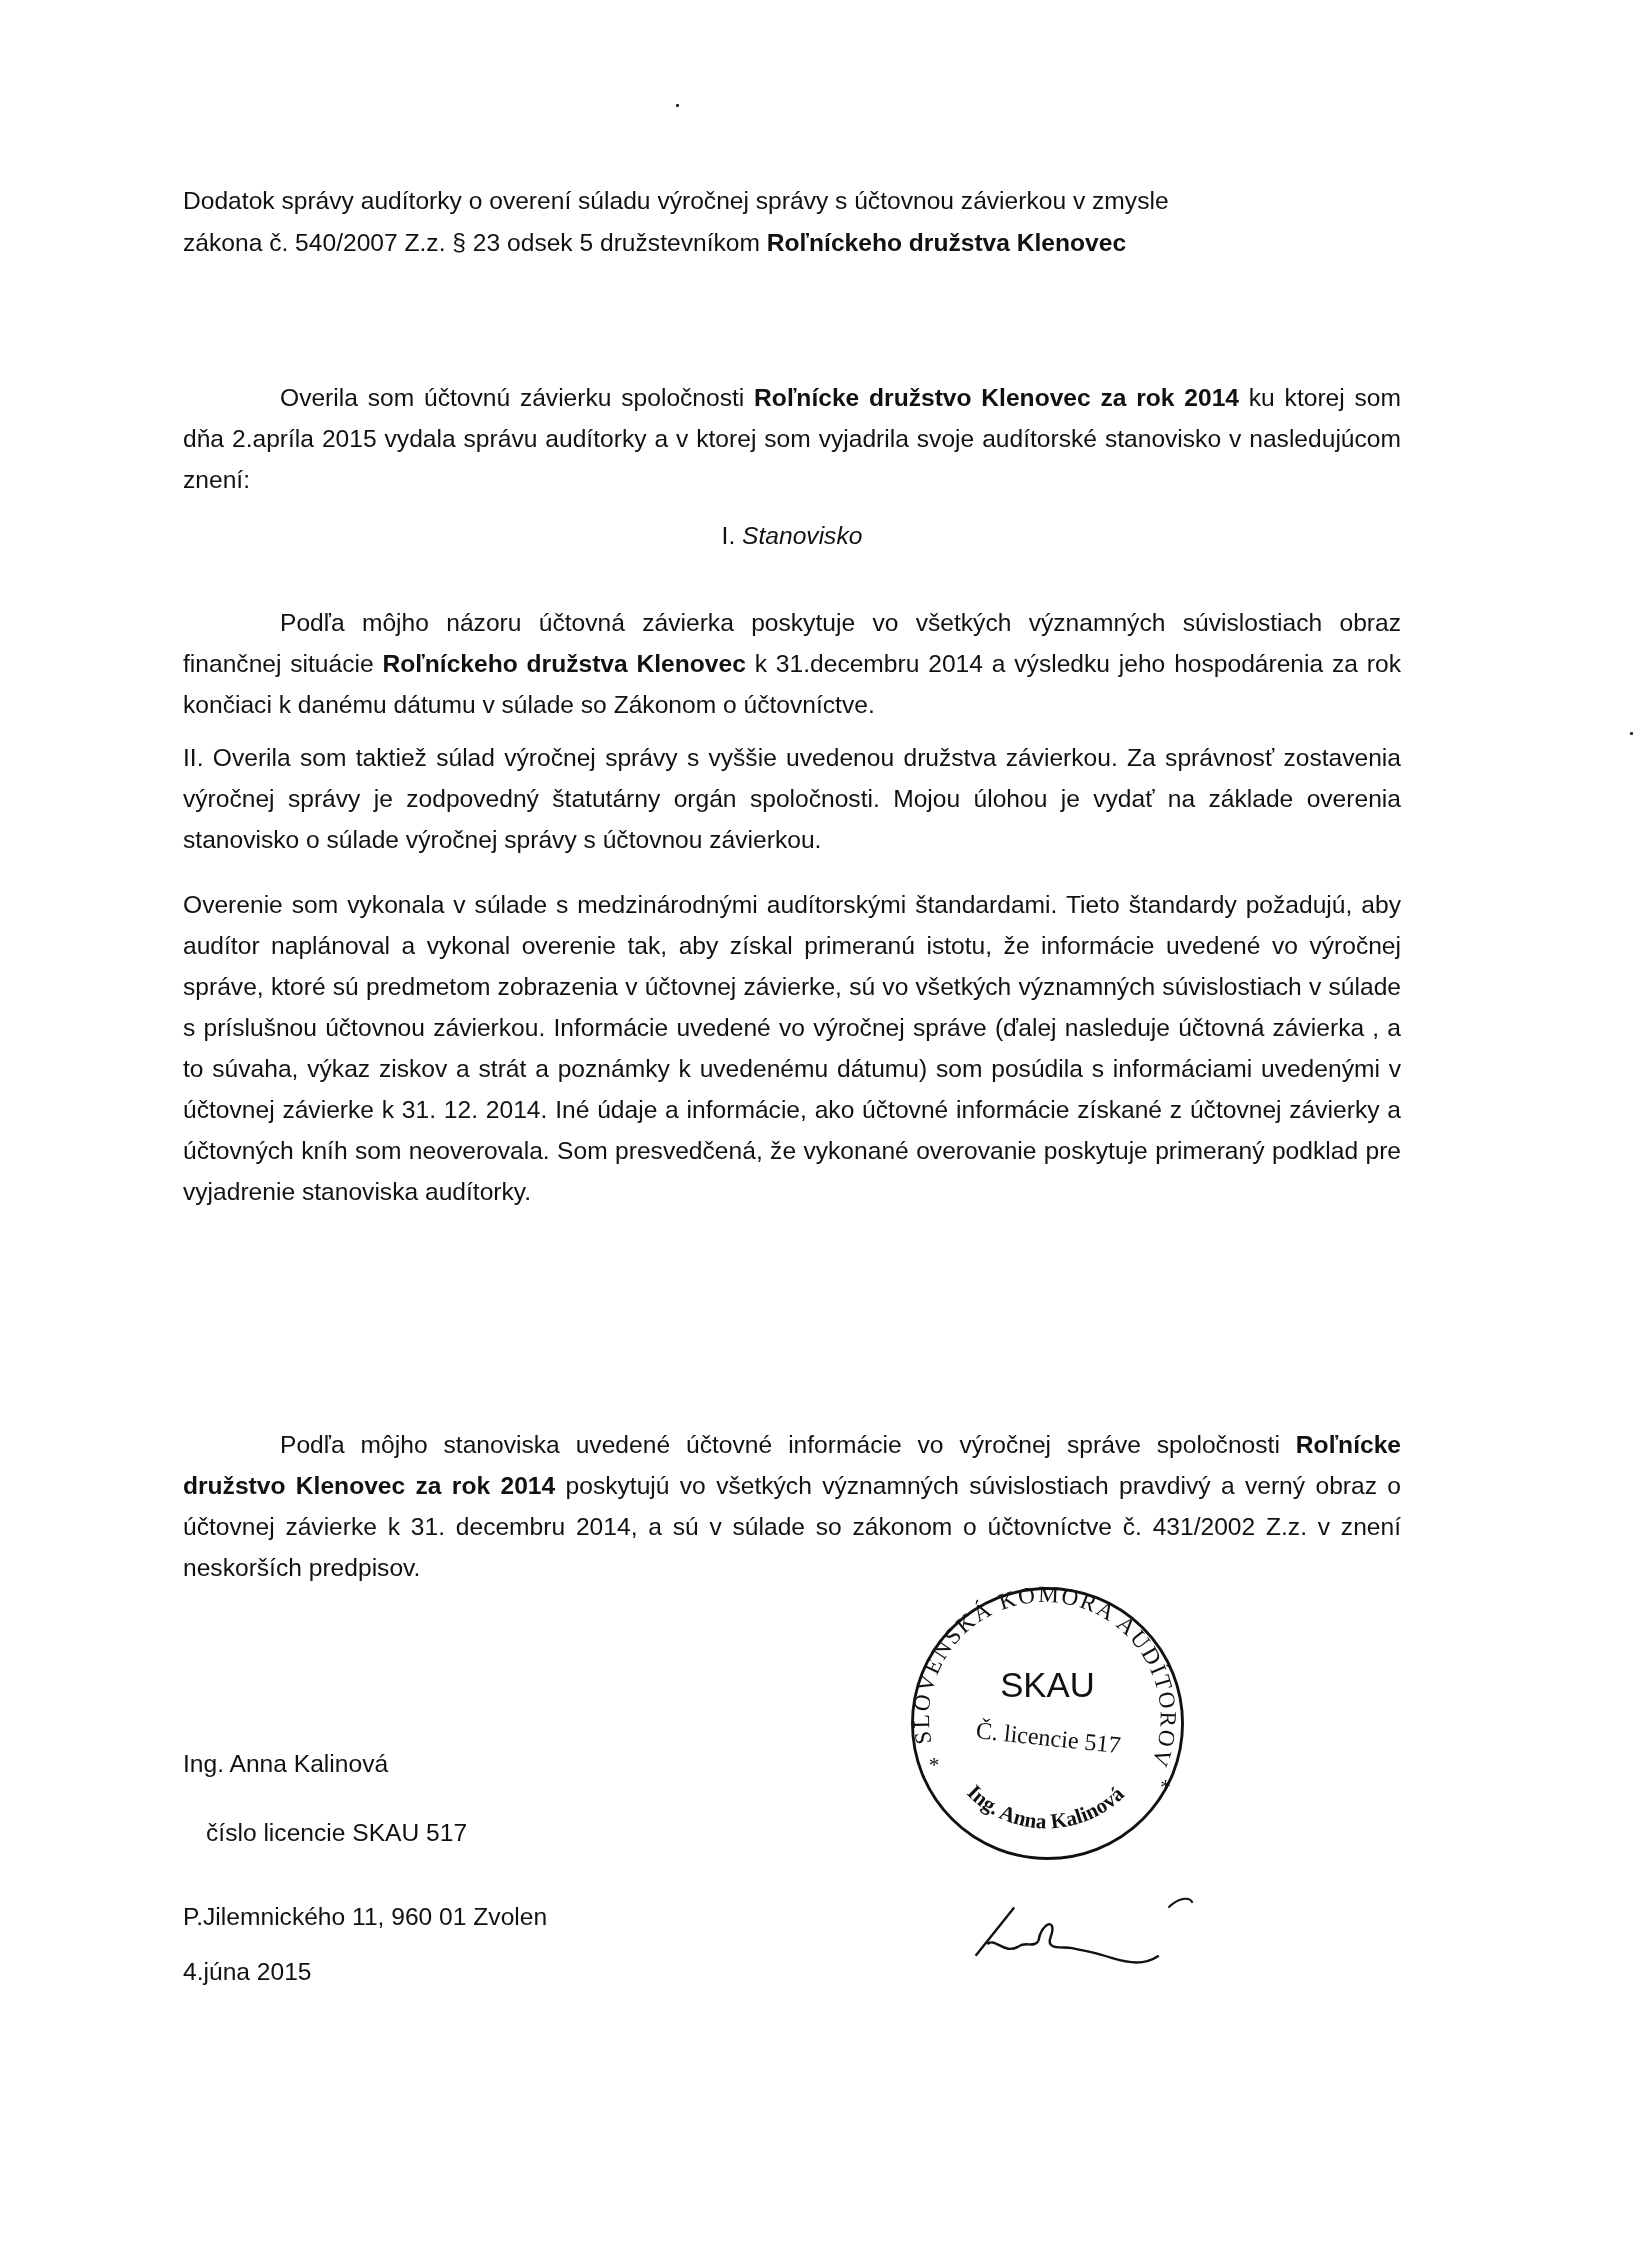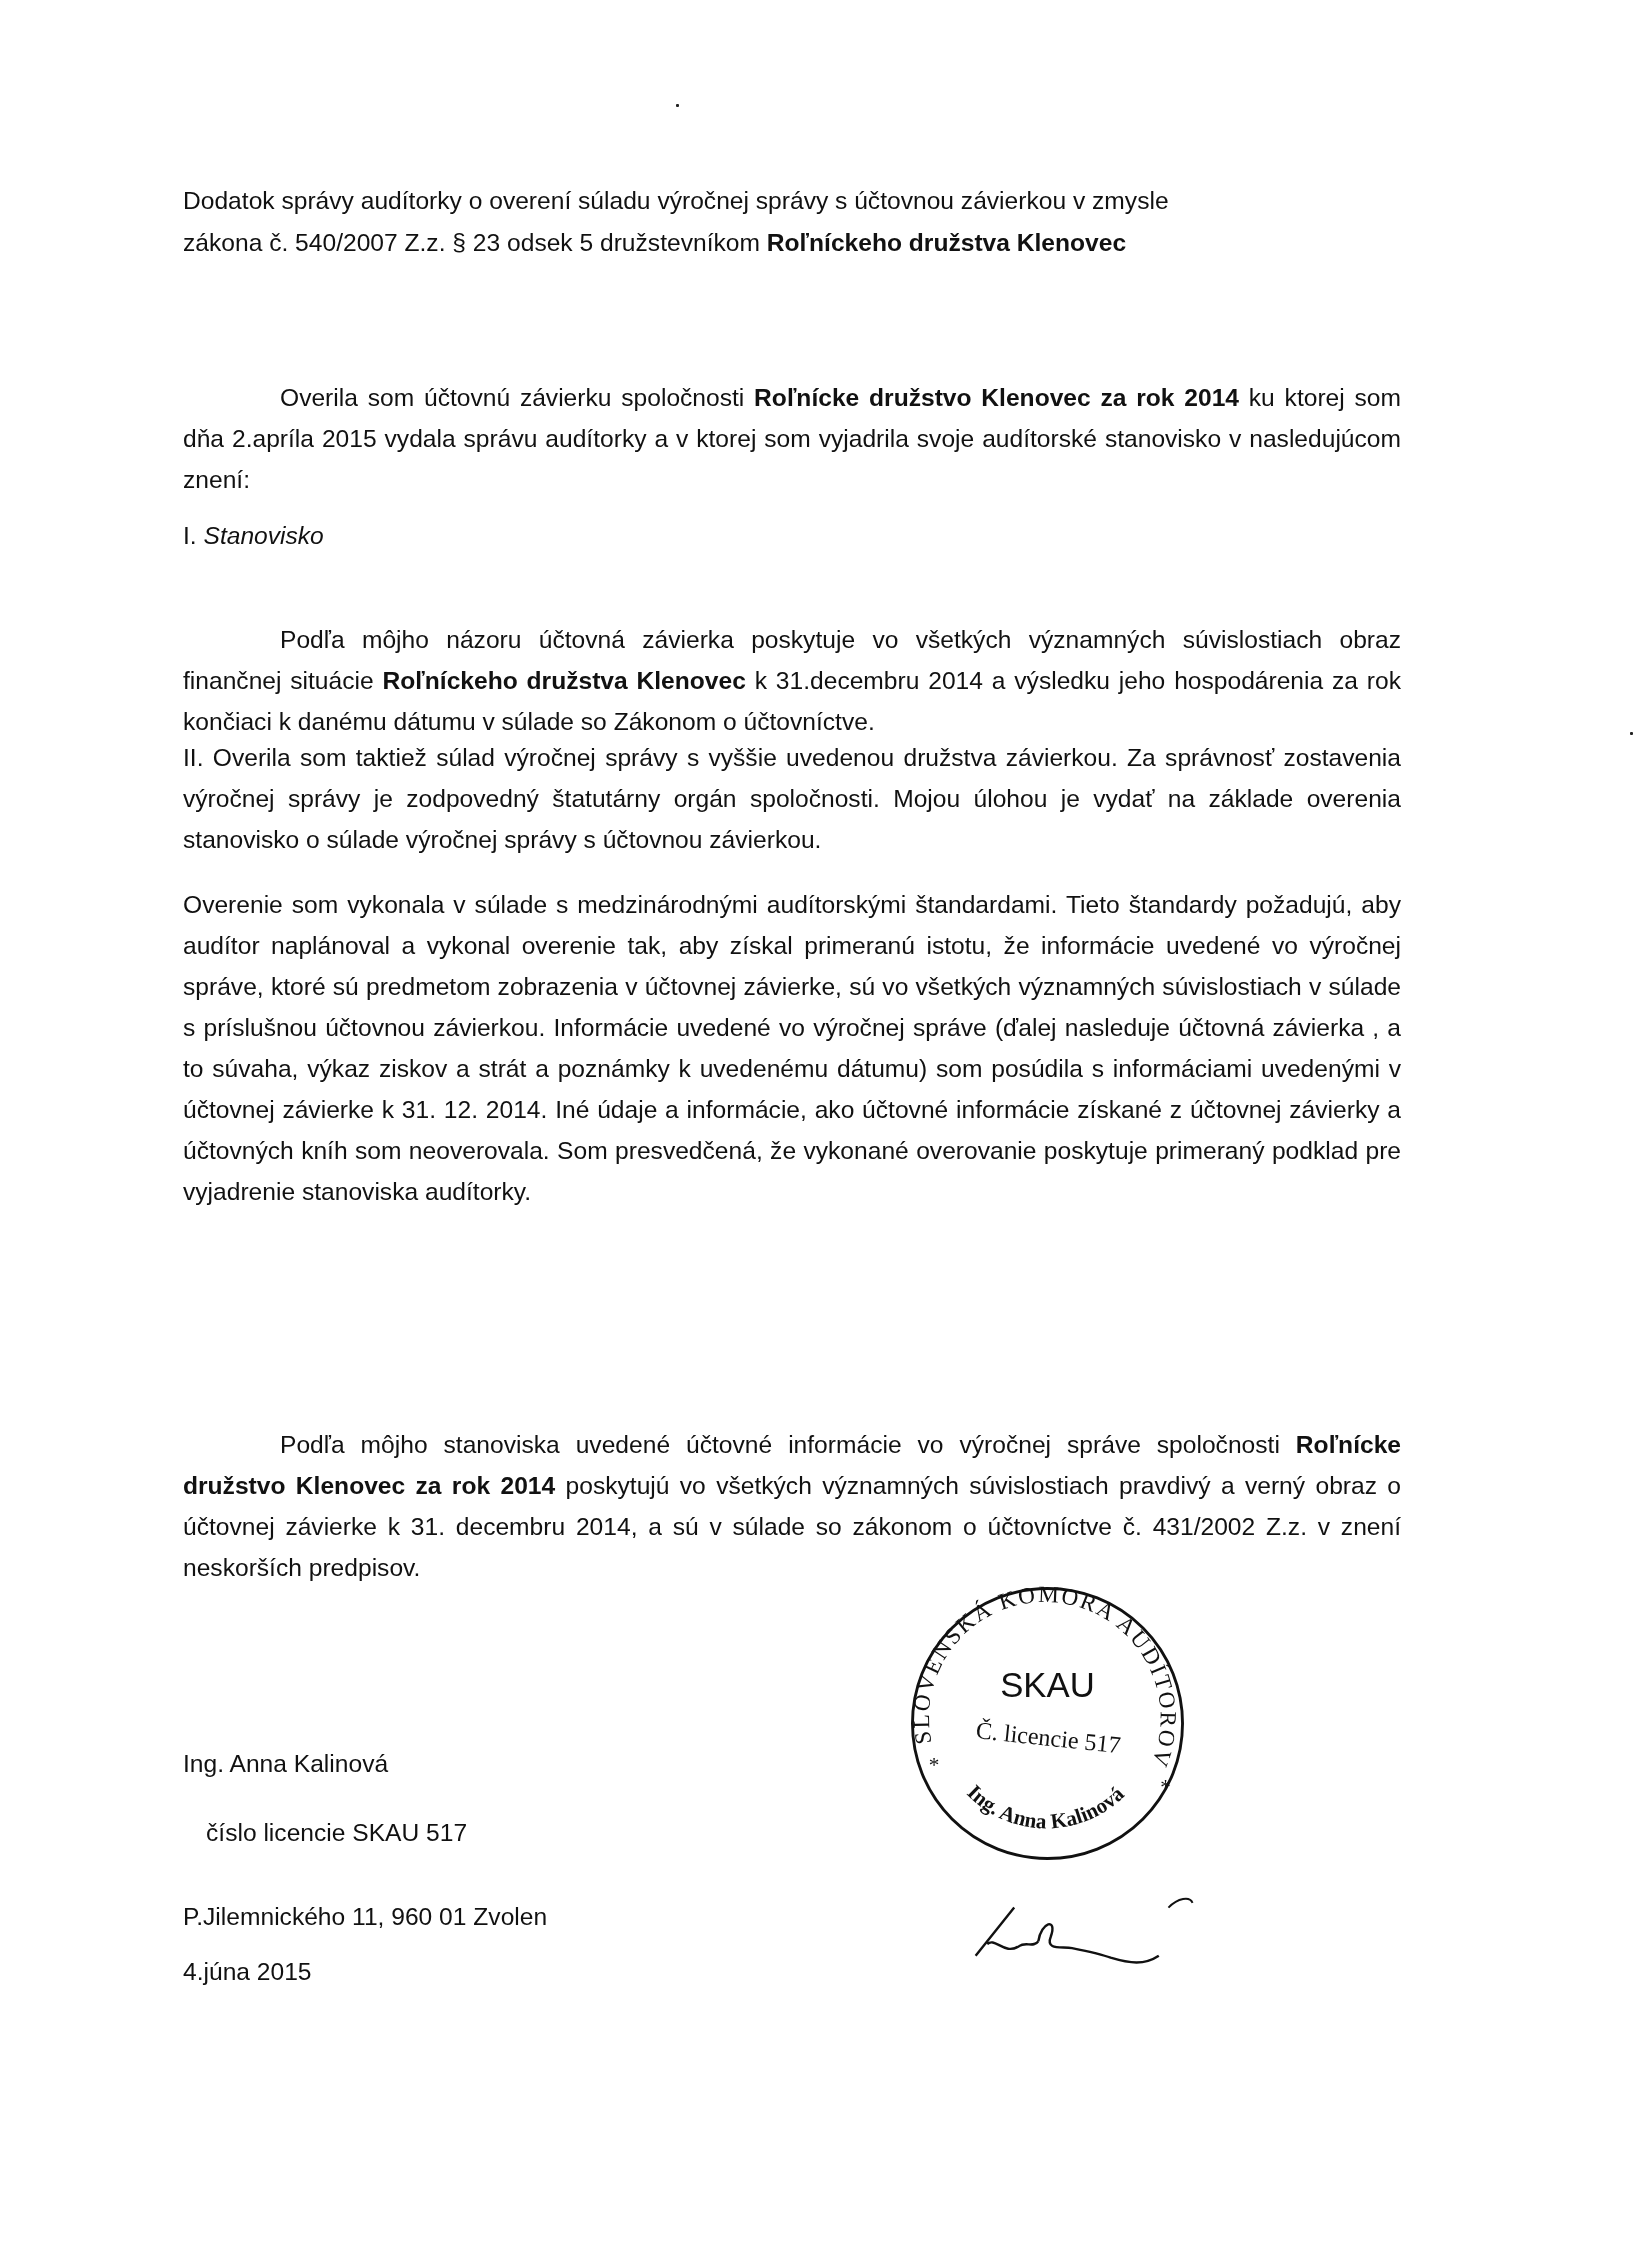--- a/index.html
+++ b/index.html
@@ -27,25 +27,25 @@
 
   <p class="p heading">
     <span>Dodatok správy audítorky o overení súladu výročnej správy s účtovnou závierkou v zmysle</span><br>
     <span>zákona č. 540/2007 Z.z. § 23 odsek 5 družstevníkom </span><b>Roľníckeho družstva Klenovec</b>
   </p>
 
   <p class="p j indent" style="top:377px;">
     <span>Overila som účtovnú závierku spoločnosti </span><b>Roľnícke družstvo Klenovec  za rok 2014</b><span> ku ktorej som dňa 2.apríla 2015 vydala správu audítorky a v ktorej som vyjadrila svoje audítorské stanovisko v nasledujúcom znení:</span>
   </p>
 
-  <p class="p" style="top:515px;">
+  <p class="p" style="top:515px;text-align:center;">
     <span>I. </span><span class="italic">Stanovisko</span>
   </p>
 
-  <p class="p j indent" style="top:619px;">
+  <p class="p j indent" style="top:602px;">
     <span>Podľa môjho názoru účtovná závierka poskytuje vo všetkých významných súvislostiach obraz finančnej situácie </span><b>Roľníckeho družstva Klenovec</b><span> k 31.decembru 2014 a výsledku jeho hospodárenia za rok končiaci k danému dátumu v súlade so Zákonom o účtovníctve.</span>
   </p>
 
   <p class="p j" style="top:737px;">II. Overila som taktiež súlad výročnej správy s vyššie uvedenou družstva závierkou. Za správnosť zostavenia výročnej správy je zodpovedný štatutárny orgán spoločnosti. Mojou úlohou je vydať na základe overenia stanovisko o súlade výročnej správy s účtovnou závierkou.</p>
 
   <p class="p j" style="top:884px;">Overenie som vykonala v súlade s medzinárodnými audítorskými štandardami. Tieto štandardy požadujú, aby audítor naplánoval a vykonal overenie tak, aby získal primeranú istotu, že informácie uvedené vo výročnej správe, ktoré sú predmetom zobrazenia v účtovnej závierke, sú vo všetkých významných súvislostiach v súlade s príslušnou účtovnou závierkou. Informácie uvedené vo výročnej správe (ďalej nasleduje účtovná závierka , a to súvaha, výkaz ziskov a strát a poznámky k uvedenému dátumu) som posúdila s informáciami uvedenými v účtovnej závierke k 31. 12. 2014. Iné údaje a informácie, ako účtovné informácie získané z účtovnej závierky a účtovných kníh som neoverovala. Som presvedčená, že vykonané overovanie poskytuje primeraný podklad pre vyjadrenie stanoviska audítorky.</p>
 
   <p class="p j indent" style="top:1400px;margin-top:24px;">
     <span>Podľa môjho stanoviska uvedené účtovné informácie vo výročnej správe spoločnosti </span><b>Roľnícke družstvo Klenovec  za rok 2014</b><span> poskytujú vo všetkých významných súvislostiach pravdivý a verný obraz o účtovnej závierke k 31. decembru 2014, a sú v súlade so zákonom o účtovníctve č. 431/2002 Z.z. v znení neskorších predpisov.</span>
   </p>

